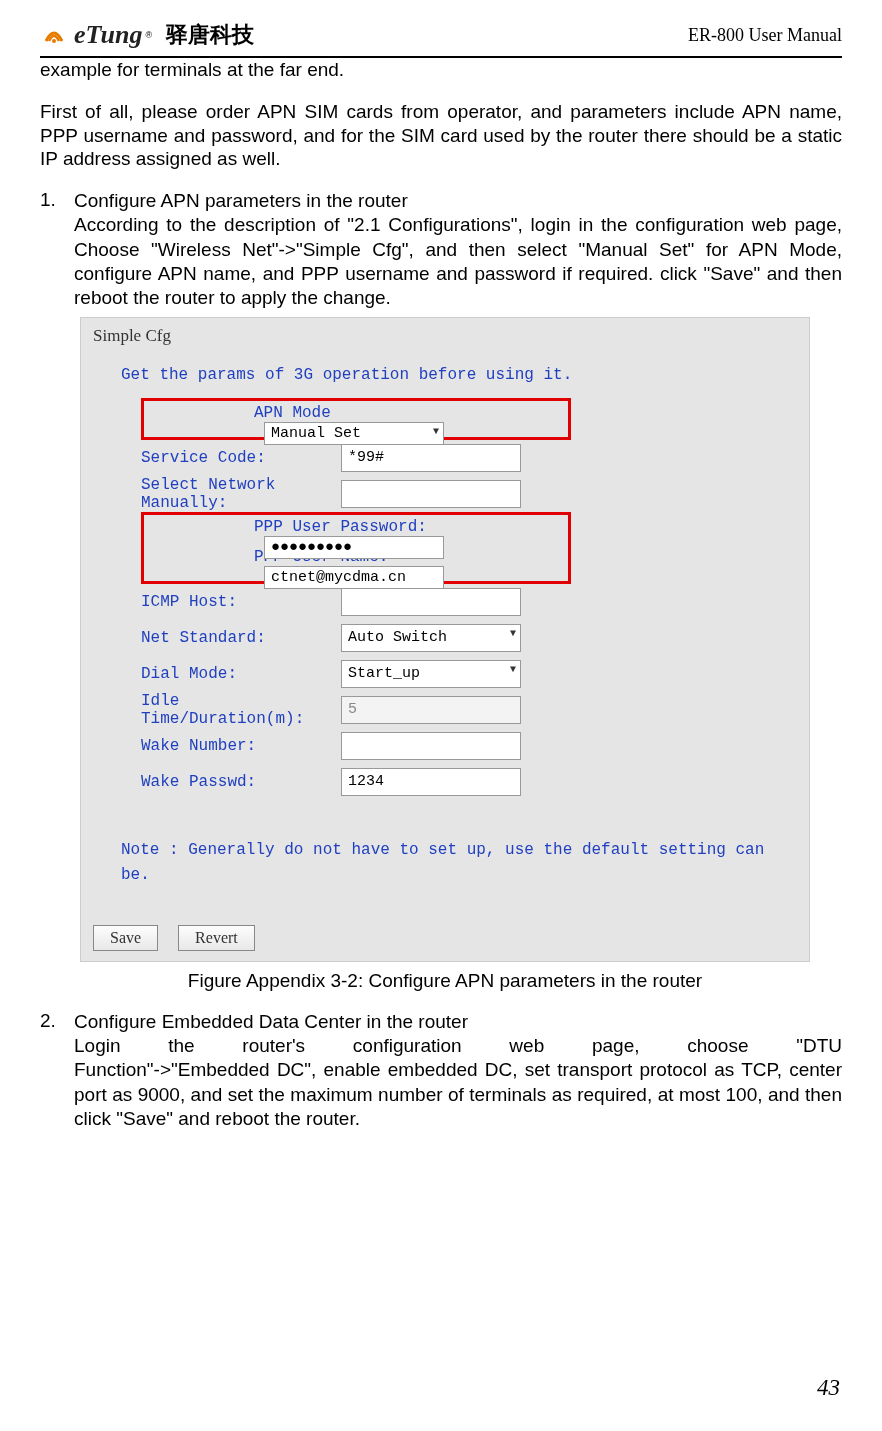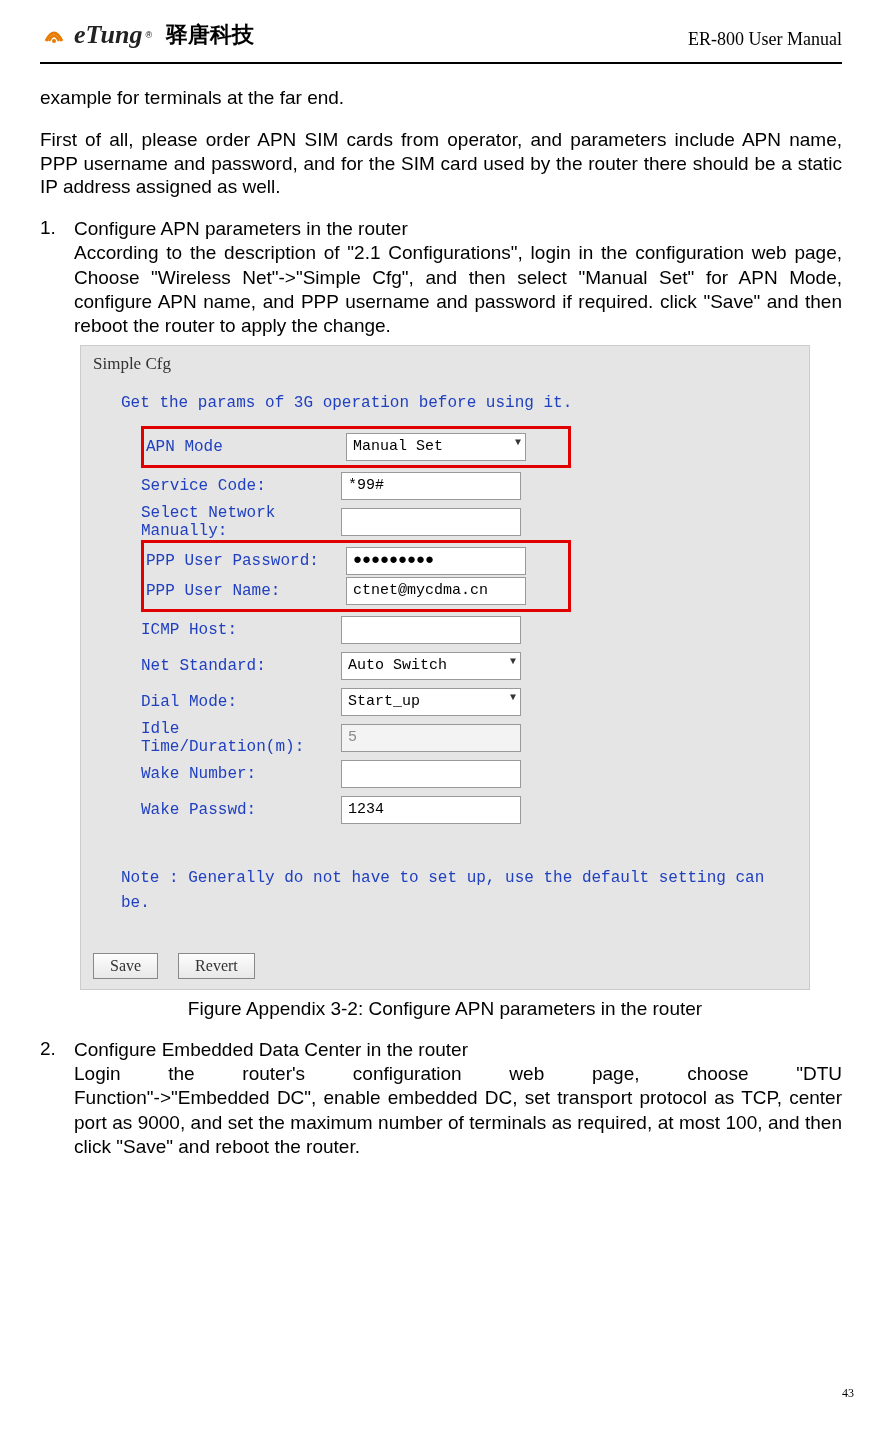--- a/index.html
+++ b/index.html
@@ -9,24 +9,24 @@
       background: #fff;
       font-family: Verdana, Geneva, sans-serif;
       font-size: 18px;
       color: #000;
       position: relative;
       padding: 20px 40px 40px 40px;
     }
     .header {
       display: flex;
       justify-content: space-between;
-      align-items: flex-end;
+      align-items: center;
       border-bottom: 2px solid #000;
-      padding-bottom: 12px;
-      margin-bottom: 22px;
+      padding-bottom: 6px;
+      margin-bottom: 0;
     }
     .logo-area {
       display: flex;
       align-items: center;
       gap: 6px;
     }
     .logo-text {
       font-family: Georgia, serif;
       font-size: 26px;
       font-weight: bold;
@@ -100,21 +100,21 @@
     .form-table {
       margin-left: 60px;
       margin-top: 8px;
       margin-bottom: 20px;
     }
     .form-row {
       display: flex;
       align-items: center;
       height: 36px;
     }
-    .form-row.tight { height: 30px; }
+    .form-row.tight { height: 30px; flex-direction: column; }
     .form-label {
       width: 200px;
       color: #2040c0;
       font-family: "Courier New", monospace;
       font-size: 16px;
     }
     .form-input {
       width: 180px;
       height: 28px;
       border: 1px solid #999;
@@ -162,24 +162,25 @@
       font-size: 16px;
       color: #333;
     }
     .figure-caption {
       text-align: center;
       font-size: 19px;
       margin: 8px 0 18px 0;
     }
     .page-num {
       position: absolute;
-      right: 28px;
+      right: 42px;
       bottom: 30px;
       font-family: "Times New Roman", serif;
-      font-size: 12px;
+      font-size: 23px;
+      font-style: italic;
     }
   </style>
 </head>
 <body>
 
 <div class="header">
   <div class="logo-area">
     <span class="logo-arc">
       <svg viewBox="0 0 28 28">
         <path d="M6 20 Q14 4 22 20" stroke="#e67b00" stroke-width="3" fill="none"></path>

